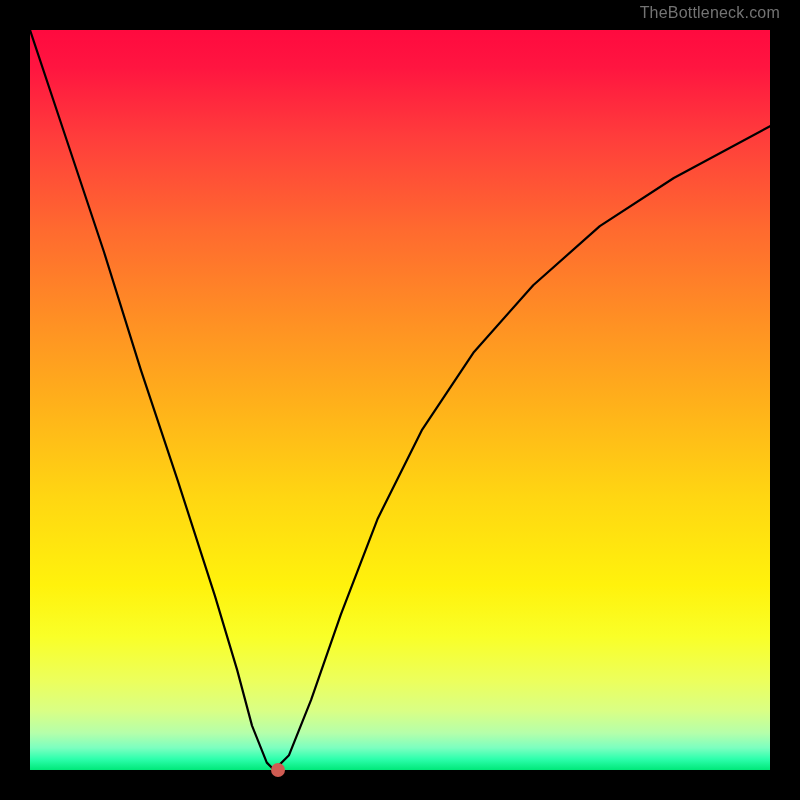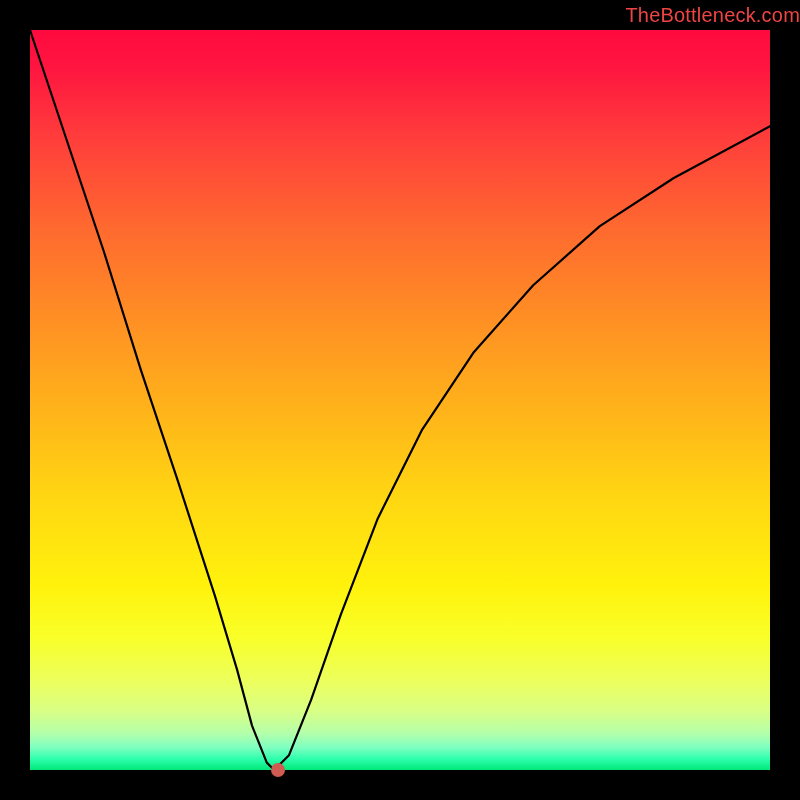--- a/index.html
+++ b/index.html
@@ -61,23 +61,23 @@
     position: absolute;
     width: 14px;
     height: 14px;
     border-radius: 50%;
     background: #cf5b52;
     transform: translate(-50%, -50%);
   }
   .watermark {
     position: absolute;
     top: 4px;
-    right: 0;
-    color: #ef4444;
-    font-size: 20px;
+    right: 20px;
+    color: #737373;
+    font-size: 16px;
     letter-spacing: 0.2px;
     user-select: none;
   }
 </style>
 </head>
 <body>
 
 <div class="outer">
   <div class="watermark">TheBottleneck.com</div>
 

